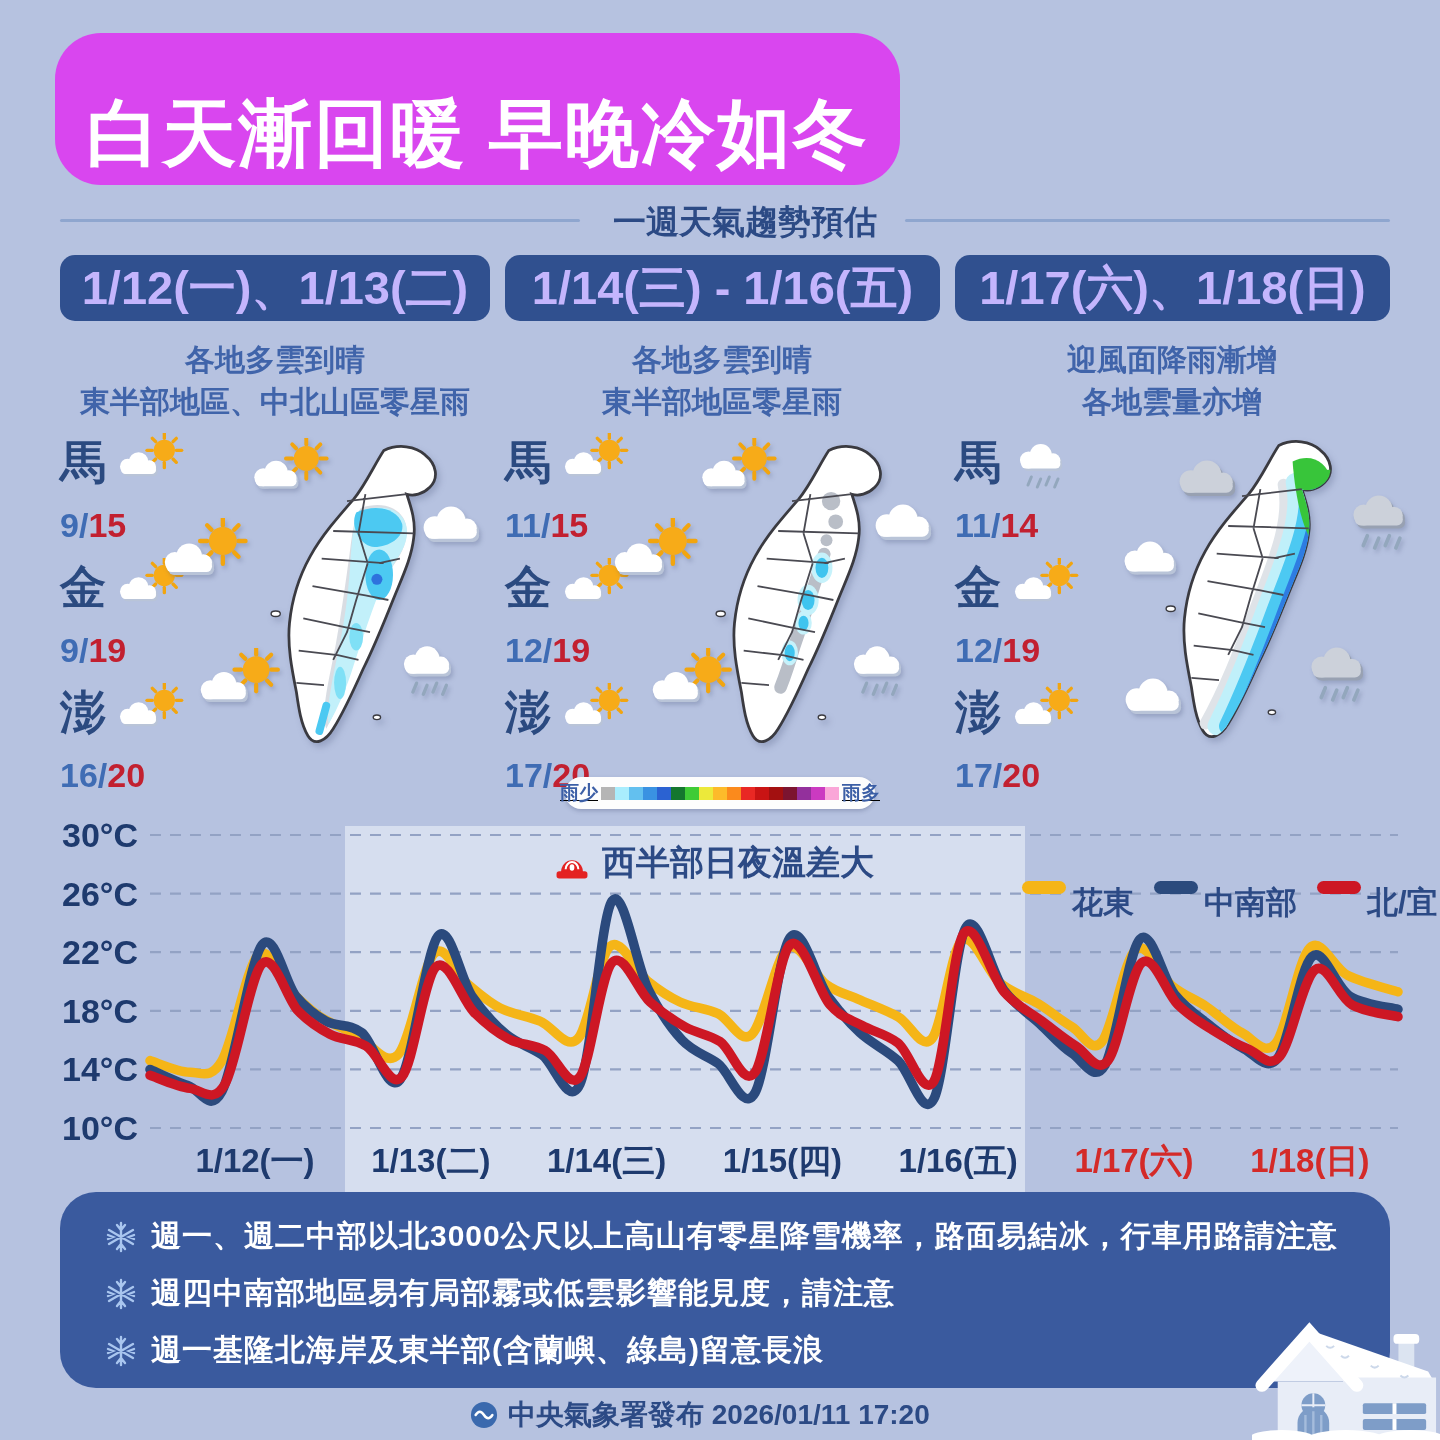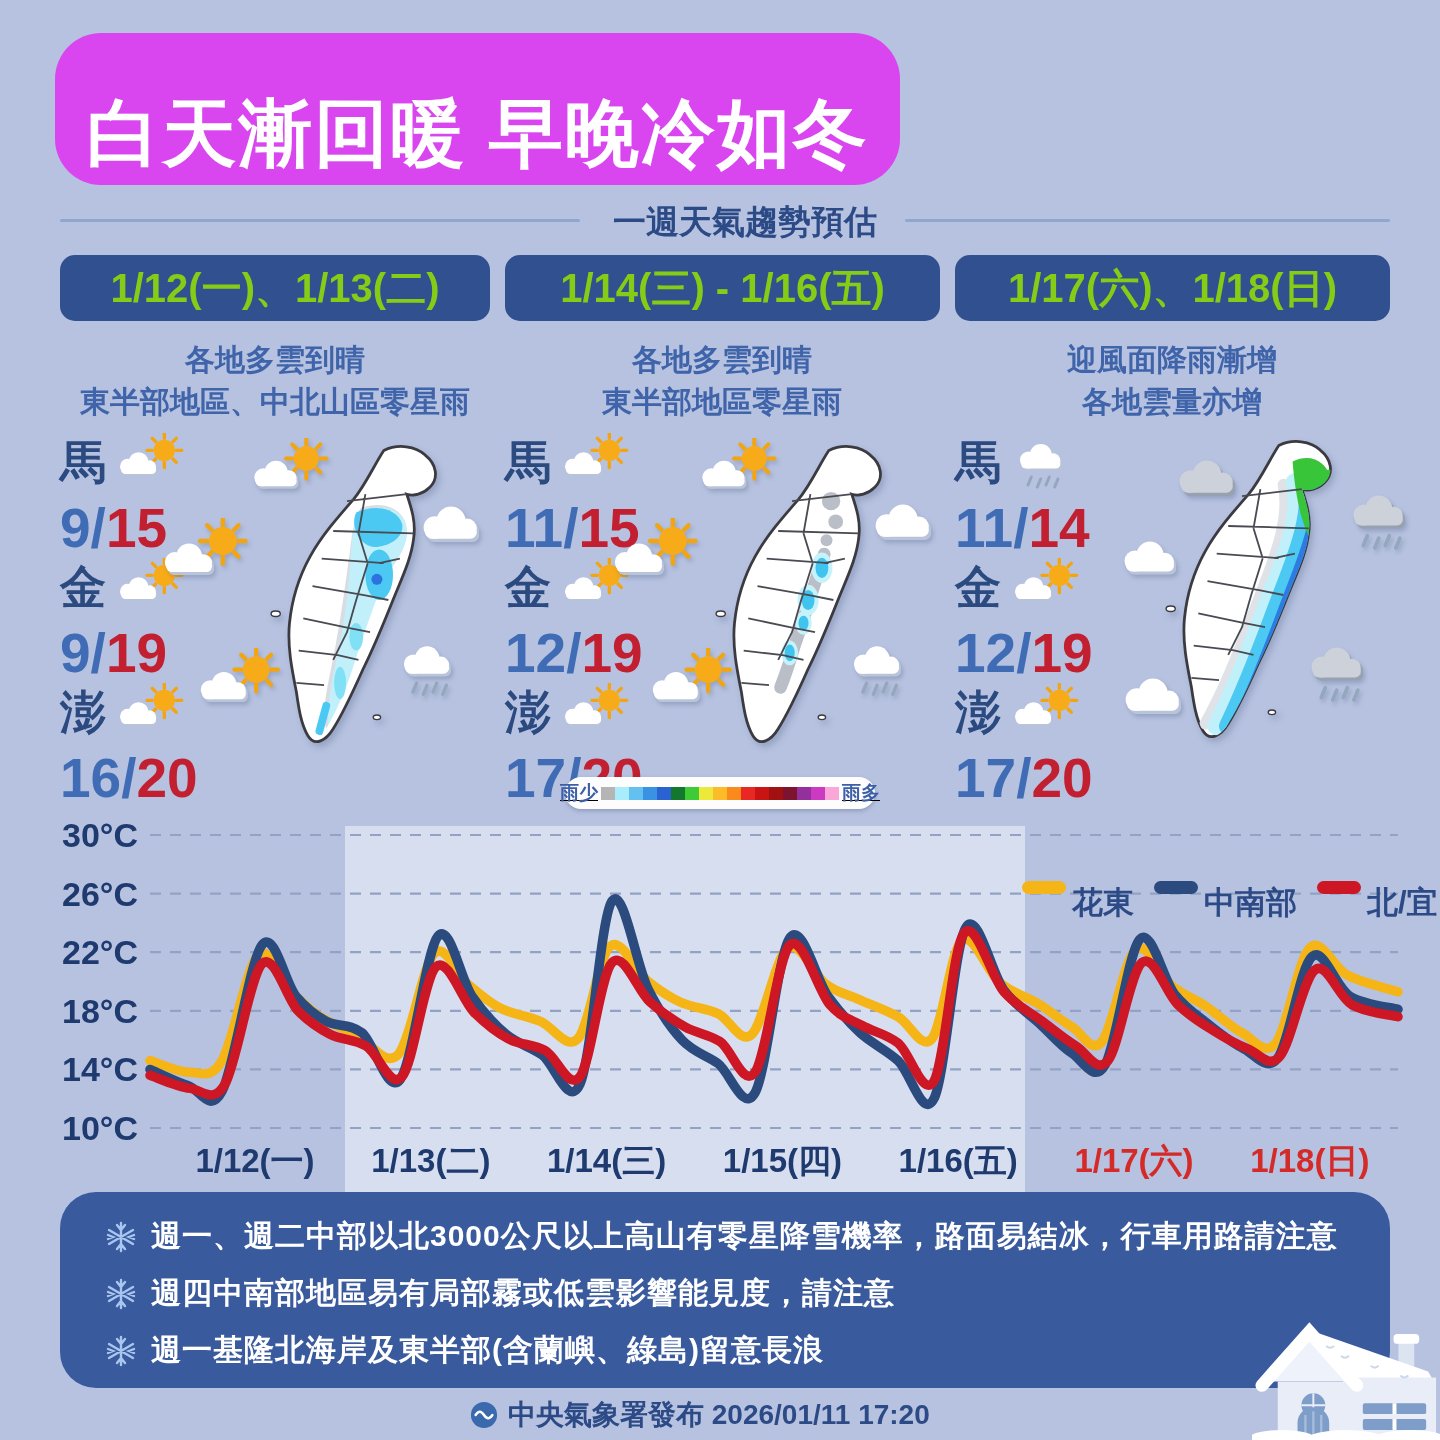--- a/index.html
+++ b/index.html
@@ -11,29 +11,29 @@
     display:flex;align-items:flex-end;justify-content:center;}
   .title-pill span{color:#fff;font-size:74px;font-weight:900;letter-spacing:2px;white-space:nowrap;}
   .header-note{left:946px;top:40px;color:#3c5fa6;font-size:45px;font-weight:900;line-height:62px;white-space:nowrap;}
   
   .divider{top:219px;height:3px;background:#8fa6cf;border-radius:2px;}
   .divider.left{left:60px;width:520px;}
   .divider.right{left:905px;width:485px;}
   .section-title{left:590px;top:200px;width:310px;text-align:center;color:#2c4a85;font-size:33px;font-weight:900;white-space:nowrap;}
   
   .date-pill{top:255px;height:66px;background:#30508f;border-radius:15px;display:flex;align-items:center;justify-content:center;}
-  .date-pill span{color:#84cc16;font-size:40px;font-weight:900;white-space:nowrap;}
+  .date-pill span{color:#c4b5fd;font-size:47px;font-weight:900;white-space:nowrap;}
   .desc{color:#4064aa;font-weight:800;font-size:30px;text-align:center;white-space:nowrap;}
   
   .islands{width:190px;}
   .island{height:125px;}
   .iline{display:flex;align-items:center;gap:8px;}
   .iname{color:#2b4a80;font-size:46px;font-weight:900;}
   .wicon{width:78px;height:60px;}
-  .itemp{font-size:55px;font-weight:900;margin-top:2px;white-space:nowrap;}
+  .itemp{font-size:34px;font-weight:900;margin-top:12px;white-space:nowrap;}
   .itemp .lo,.itemp .sep{color:#3f6cb4;}
   .itemp .hi{color:#c22030;}
   
   .map{filter:drop-shadow(3px 4px 3px rgba(60,70,110,.25));}
   .deco{filter:drop-shadow(2px 3px 2px rgba(60,70,110,.25));}
   
   .rain-scale{left:565px;top:777px;width:310px;height:32px;background:#fdfdfd;border-radius:16px;
     box-shadow:0 2px 4px rgba(60,70,110,.3);display:flex;align-items:center;justify-content:center;gap:3px;padding:1px 6px;box-sizing:border-box;text-decoration:underline;}
   .rain-scale .lbl{color:#3c5fa6;font-size:19px;font-weight:800;white-space:nowrap;}
   .rain-scale .sw{width:14px;height:13px;display:inline-block;}
@@ -397,20 +397,26 @@
       <text x="430.8" y="352" text-anchor="middle" class="xlabel" fill="#1e3a6e">1/13(二)</text>
       <text x="606.6" y="352" text-anchor="middle" class="xlabel" fill="#1e3a6e">1/14(三)</text>
       <text x="782.4000000000001" y="352" text-anchor="middle" class="xlabel" fill="#1e3a6e">1/15(四)</text>
       <text x="958.2" y="352" text-anchor="middle" class="xlabel" fill="#1e3a6e">1/16(五)</text>
       <text x="1134" y="352" text-anchor="middle" class="xlabel" fill="#d42a28">1/17(六)</text>
       <text x="1309.8000000000002" y="352" text-anchor="middle" class="xlabel" fill="#d42a28">1/18(日)</text>
       <path d="M150,240.6C156.7,242.6,178.0,252.3,190,252.3C202.0,252.3,210.7,260.1,222,240.6C233.3,221.1,246.7,146.8,258,135.1C269.3,123.4,279.7,160.0,290,170.3C300.3,180.5,309.0,189.3,320,196.7C331.0,204.0,343.0,207.9,356,214.2C369.0,220.6,385.0,248.2,398,234.8C411.0,221.3,422.3,145.4,434,133.7C445.7,121.9,457.0,155.4,468,164.4C479.0,173.5,488.0,181.8,500,187.9C512.0,194.0,527.0,195.9,540,201.1C553.0,206.2,566.3,231.1,578,218.6C589.7,206.2,598.3,135.9,610,126.3C621.7,116.8,636.3,152.2,648,161.5C659.7,170.8,668.3,176.6,680,182.0C691.7,187.4,706.0,188.4,718,193.7C730.0,199.1,740.3,225.2,752,214.2C763.7,203.3,775.7,136.1,788,127.8C800.3,119.5,814.3,155.9,826,164.4C837.7,173.0,846.0,173.7,858,179.1C870.0,184.5,885.7,190.1,898,196.7C910.3,203.3,921.3,231.3,932,218.6C942.7,205.9,950.7,129.8,962,120.5C973.3,111.2,987.3,152.5,1000,163.0C1012.7,173.5,1026.0,176.2,1038,183.5C1050.0,190.8,1061.3,200.6,1072,206.9C1082.7,213.3,1091.3,234.5,1102,221.6C1112.7,208.6,1124.3,138.5,1136,129.3C1147.7,120.0,1160.3,156.4,1172,165.9C1183.7,175.4,1194.3,178.6,1206,186.4C1217.7,194.2,1230.3,206.7,1242,212.8C1253.7,218.9,1264.7,237.2,1276,223.0C1287.3,208.9,1298.0,139.0,1310,127.8C1322.0,116.6,1333.3,148.3,1348,155.6C1362.7,163.0,1389.7,169.1,1398,171.8" fill="none" stroke="#f5b517" stroke-width="9.5" stroke-linecap="round" stroke-linejoin="round"></path>
       <path d="M150,249.4C156.3,252.1,176.0,261.9,188,265.5C200.0,269.2,209.7,294.8,222,271.4C234.3,247.9,249.7,140.7,262,124.9C274.3,109.0,285.3,163.5,296,176.2C306.7,188.8,315.0,195.0,326,201.1C337.0,207.2,349.7,203.0,362,212.8C374.3,222.5,387.3,275.8,400,259.7C412.7,243.5,426.0,130.0,438,116.1C450.0,102.2,460.7,159.8,472,176.2C483.3,192.5,494.3,204.5,506,214.2C517.7,224.0,529.7,226.4,542,234.8C554.3,243.1,568.3,289.7,580,264.1C591.7,238.4,600.7,96.8,612,80.9C623.3,65.1,636.3,145.6,648,168.8C659.7,192.0,670.3,207.6,682,220.1C693.7,232.6,705.8,234.8,718,243.5C730.2,252.3,743.0,293.8,755,272.8C767.0,251.8,777.8,133.7,790,117.5C802.2,101.4,816.3,160.3,828,176.2C839.7,192.0,848.3,202.0,860,212.8C871.7,223.5,885.7,229.6,898,240.6C910.3,251.6,922.7,300.9,934,278.7C945.3,256.5,954.3,125.4,966,107.3C977.7,89.2,991.7,154.2,1004,170.3C1016.3,186.4,1028.7,193.5,1040,204.0C1051.3,214.5,1061.2,226.4,1072,233.3C1082.8,240.1,1093.7,264.1,1105,245.0C1116.3,226.0,1128.3,130.7,1140,119.0C1151.7,107.3,1163.3,160.3,1175,174.7C1186.7,189.1,1198.5,196.4,1210,205.5C1221.5,214.5,1232.7,223.5,1244,228.9C1255.3,234.3,1266.7,253.1,1278,237.7C1289.3,222.3,1300.0,146.9,1312,136.6C1324.0,126.3,1335.7,167.4,1350,176.2C1364.3,184.9,1390.0,187.1,1398,189.3" fill="none" stroke="#2b4a7d" stroke-width="9.5" stroke-linecap="round" stroke-linejoin="round"></path>
       <path d="M150,255.3C156.7,257.5,177.5,267.0,190,268.4C202.5,269.9,213.0,284.8,225,264.1C237.0,243.3,249.8,156.1,262,143.9C274.2,131.7,286.7,179.1,298,190.8C309.3,202.5,318.7,208.4,330,214.2C341.3,220.1,354.0,218.9,366,226.0C378.0,233.0,390.3,269.9,402,256.7C413.7,243.5,424.0,157.6,436,146.8C448.0,136.1,462.0,180.3,474,192.3C486.0,204.2,496.2,212.3,508,218.6C519.8,225.0,533.0,224.0,545,230.4C557.0,236.7,568.8,271.4,580,256.7C591.2,242.1,600.3,154.9,612,142.5C623.7,130.0,637.8,171.3,650,182.0C662.2,192.8,673.3,200.3,685,206.9C696.7,213.5,708.3,214.0,720,221.6C731.7,229.1,743.3,268.4,755,252.3C766.7,236.2,777.5,136.1,790,124.9C802.5,113.6,818.0,171.5,830,184.9C842.0,198.4,850.7,199.1,862,205.5C873.3,211.8,886.0,213.8,898,223.0C910.0,232.3,923.0,279.4,934,261.1C945.0,242.8,952.3,128.0,964,113.2C975.7,98.3,991.0,157.1,1004,171.8C1017.0,186.4,1030.0,192.0,1042,201.1C1054.0,210.1,1065.0,219.4,1076,226.0C1087.0,232.6,1097.0,254.5,1108,240.6C1119.0,226.7,1130.3,151.7,1142,142.5C1153.7,133.2,1166.3,173.7,1178,184.9C1189.7,196.2,1200.3,202.5,1212,209.8C1223.7,217.2,1236.7,224.5,1248,228.9C1259.3,233.3,1268.8,249.4,1280,236.2C1291.2,223.0,1303.0,158.3,1315,149.8C1327.0,141.2,1338.2,177.1,1352,184.9C1365.8,192.8,1390.3,194.7,1398,196.7" fill="none" stroke="#cd1724" stroke-width="9.5" stroke-linecap="round" stroke-linejoin="round"></path>
     </svg>
+  <div class="abs annotation">
+    <svg width="40" height="38" viewBox="0 0 44 40">
+        <use href="#sym-siren"></use>
+      </svg>
+    <span class="atext">西半部日夜溫差大</span>
+  </div>
   <div class="abs legend">
     <div class="item">
       <span class="legend-swatch" style="background: rgb(245, 181, 23);"></span>
       <span class="name">花東</span>
       </div>
     <div class="item">
       <span class="legend-swatch" style="background: rgb(43, 74, 125);"></span>
       <span class="name">中南部</span>
       </div>
     <div class="item">

